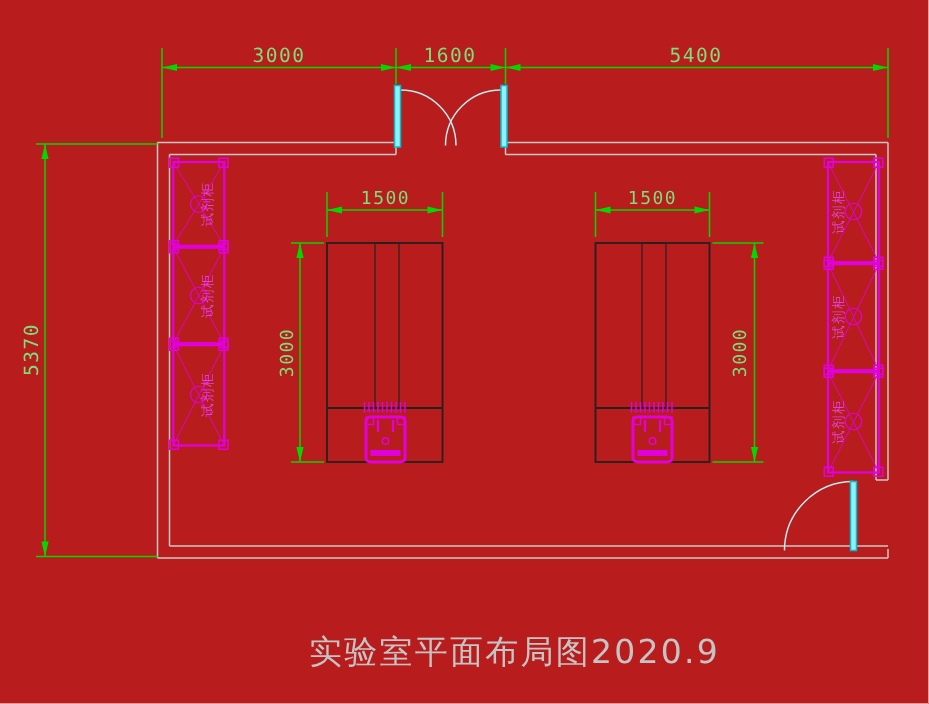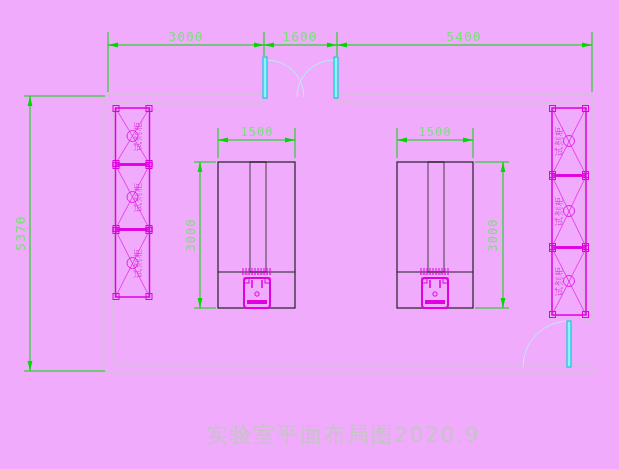--- a/index.html
+++ b/index.html
@@ -1,16 +1,16 @@
 <!DOCTYPE html>
 <html><head>
 <meta charset="utf-8">
 <style>
   html,body{margin:0;padding:0;background:#ffffff;}
-  .canvas{position:relative;width:619px;height:469px;background:#f0abfc;overflow:hidden;
+  .canvas{position:relative;width:619px;height:469px;background:#b91c1c;overflow:hidden;
           font-family:"DejaVu Sans",sans-serif;}
   svg{position:absolute;left:0;top:0;}
   
   .wall{stroke:#c7c7c7;stroke-width:1;fill:none;}
   .grn{stroke:#00d800;stroke-width:1;fill:none;}
   .grnf{fill:#00d800;stroke:none;}
   .dimtxt{fill:#7bdf7b;font-family:"DejaVu Sans Mono","DejaVu Sans",monospace;
           font-size:13px;letter-spacing:1px;}
   .benchdim{font-size:12px;}
   .blk{stroke:#222222;stroke-width:1.2;fill:none;}

